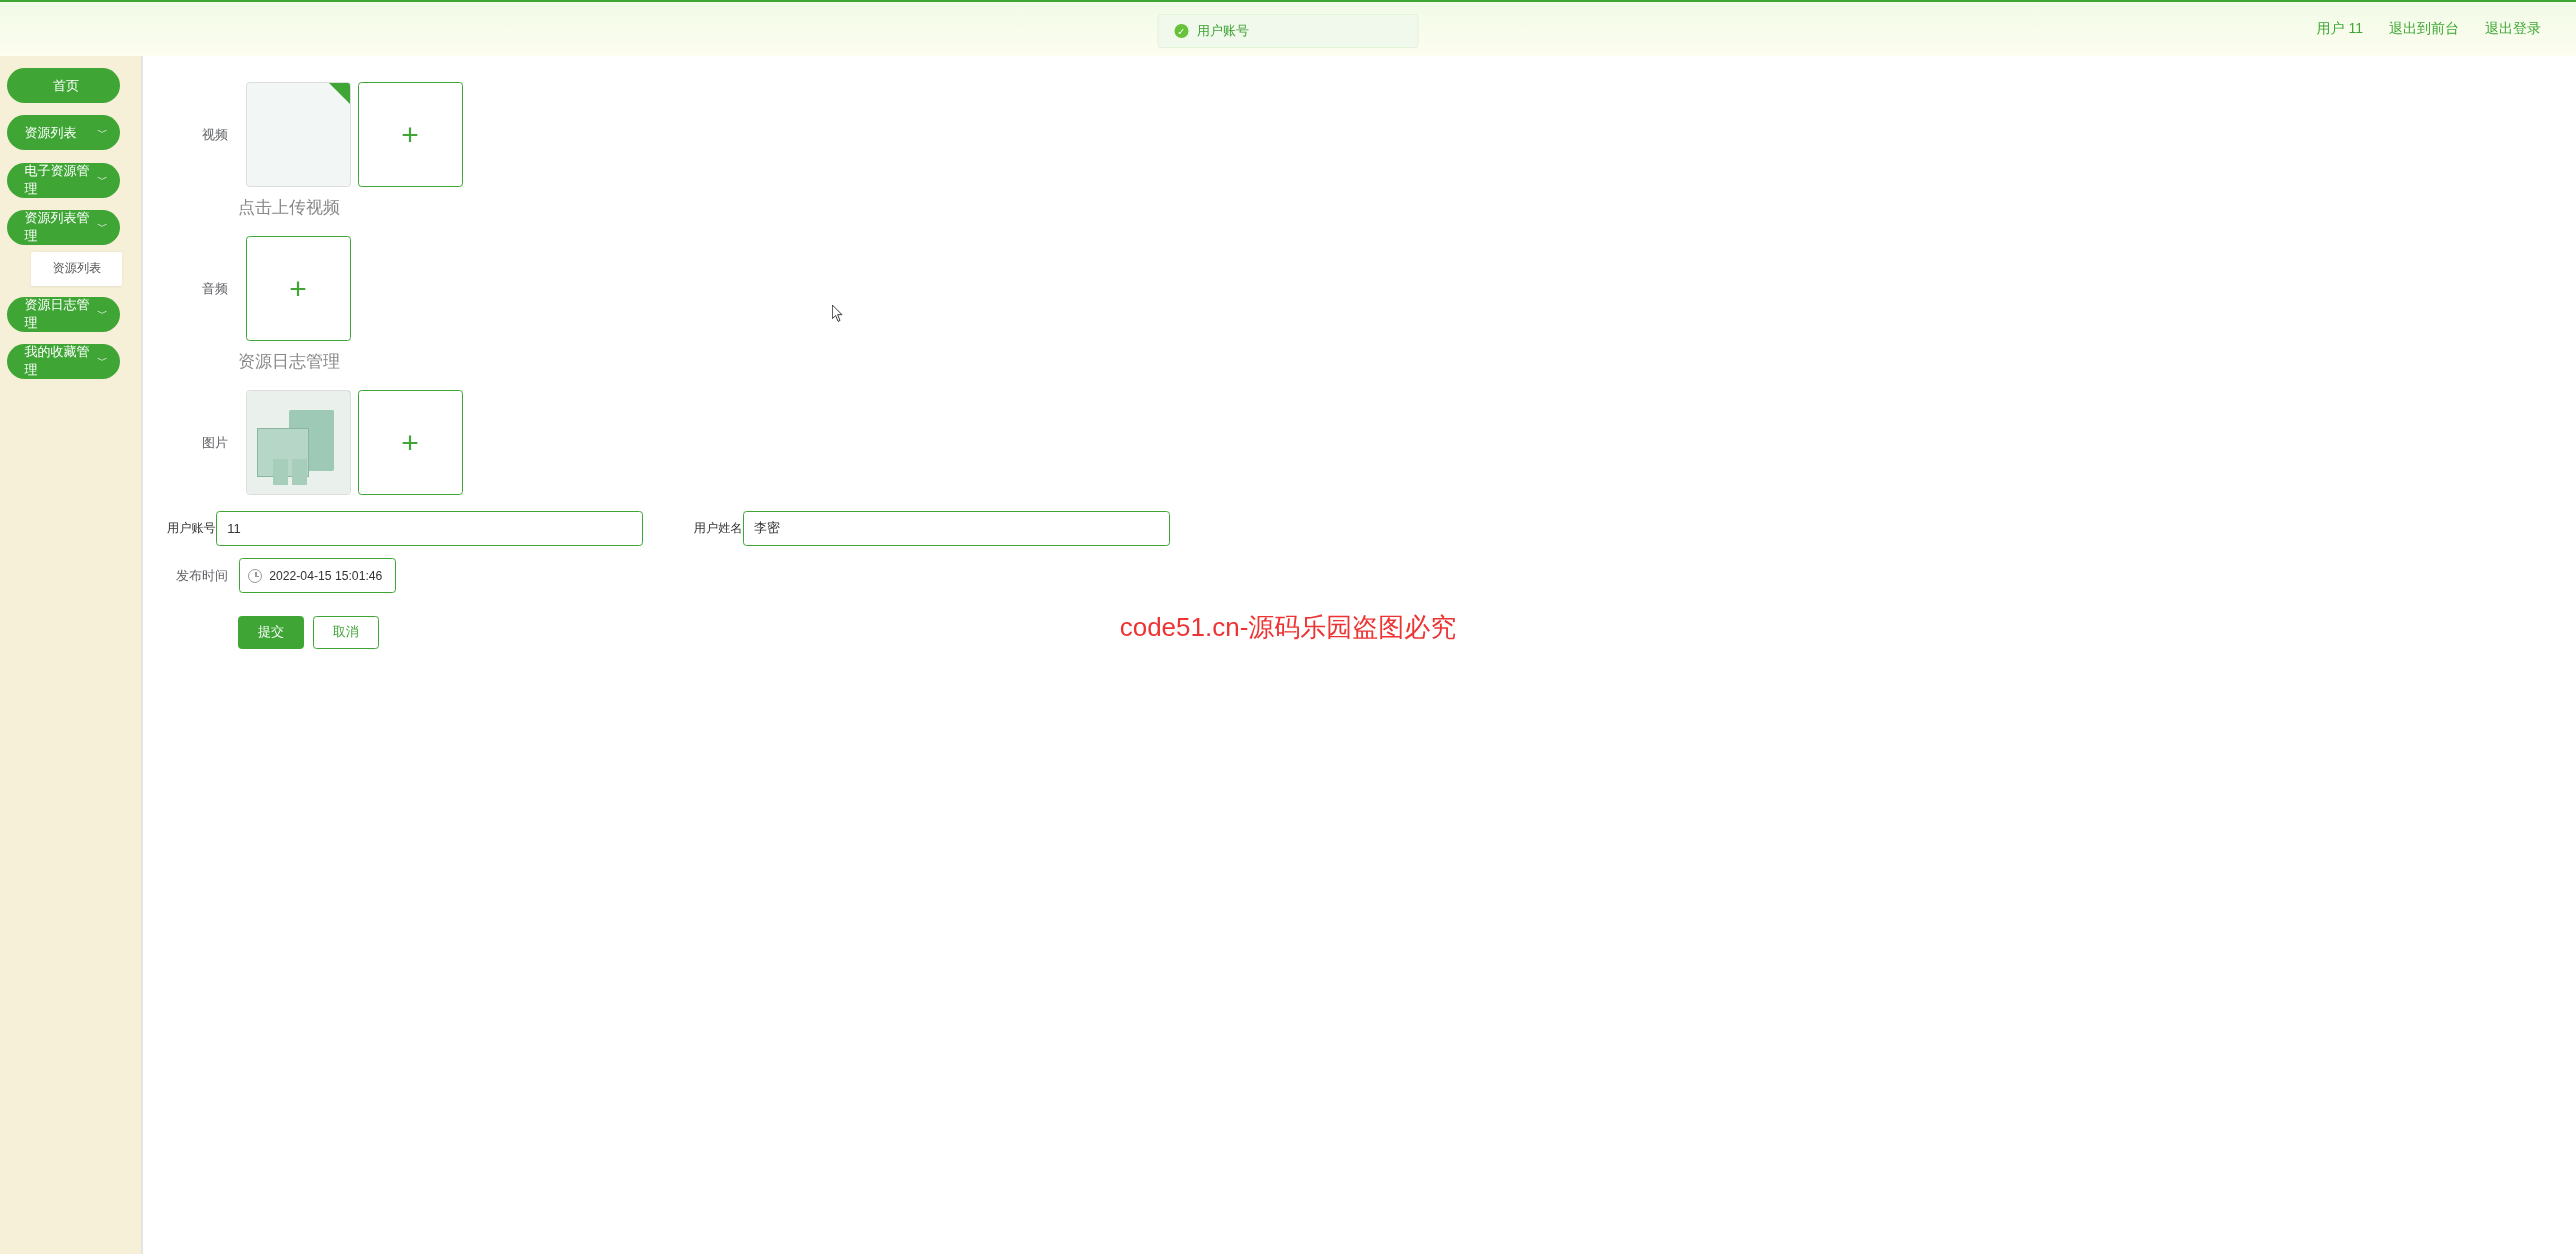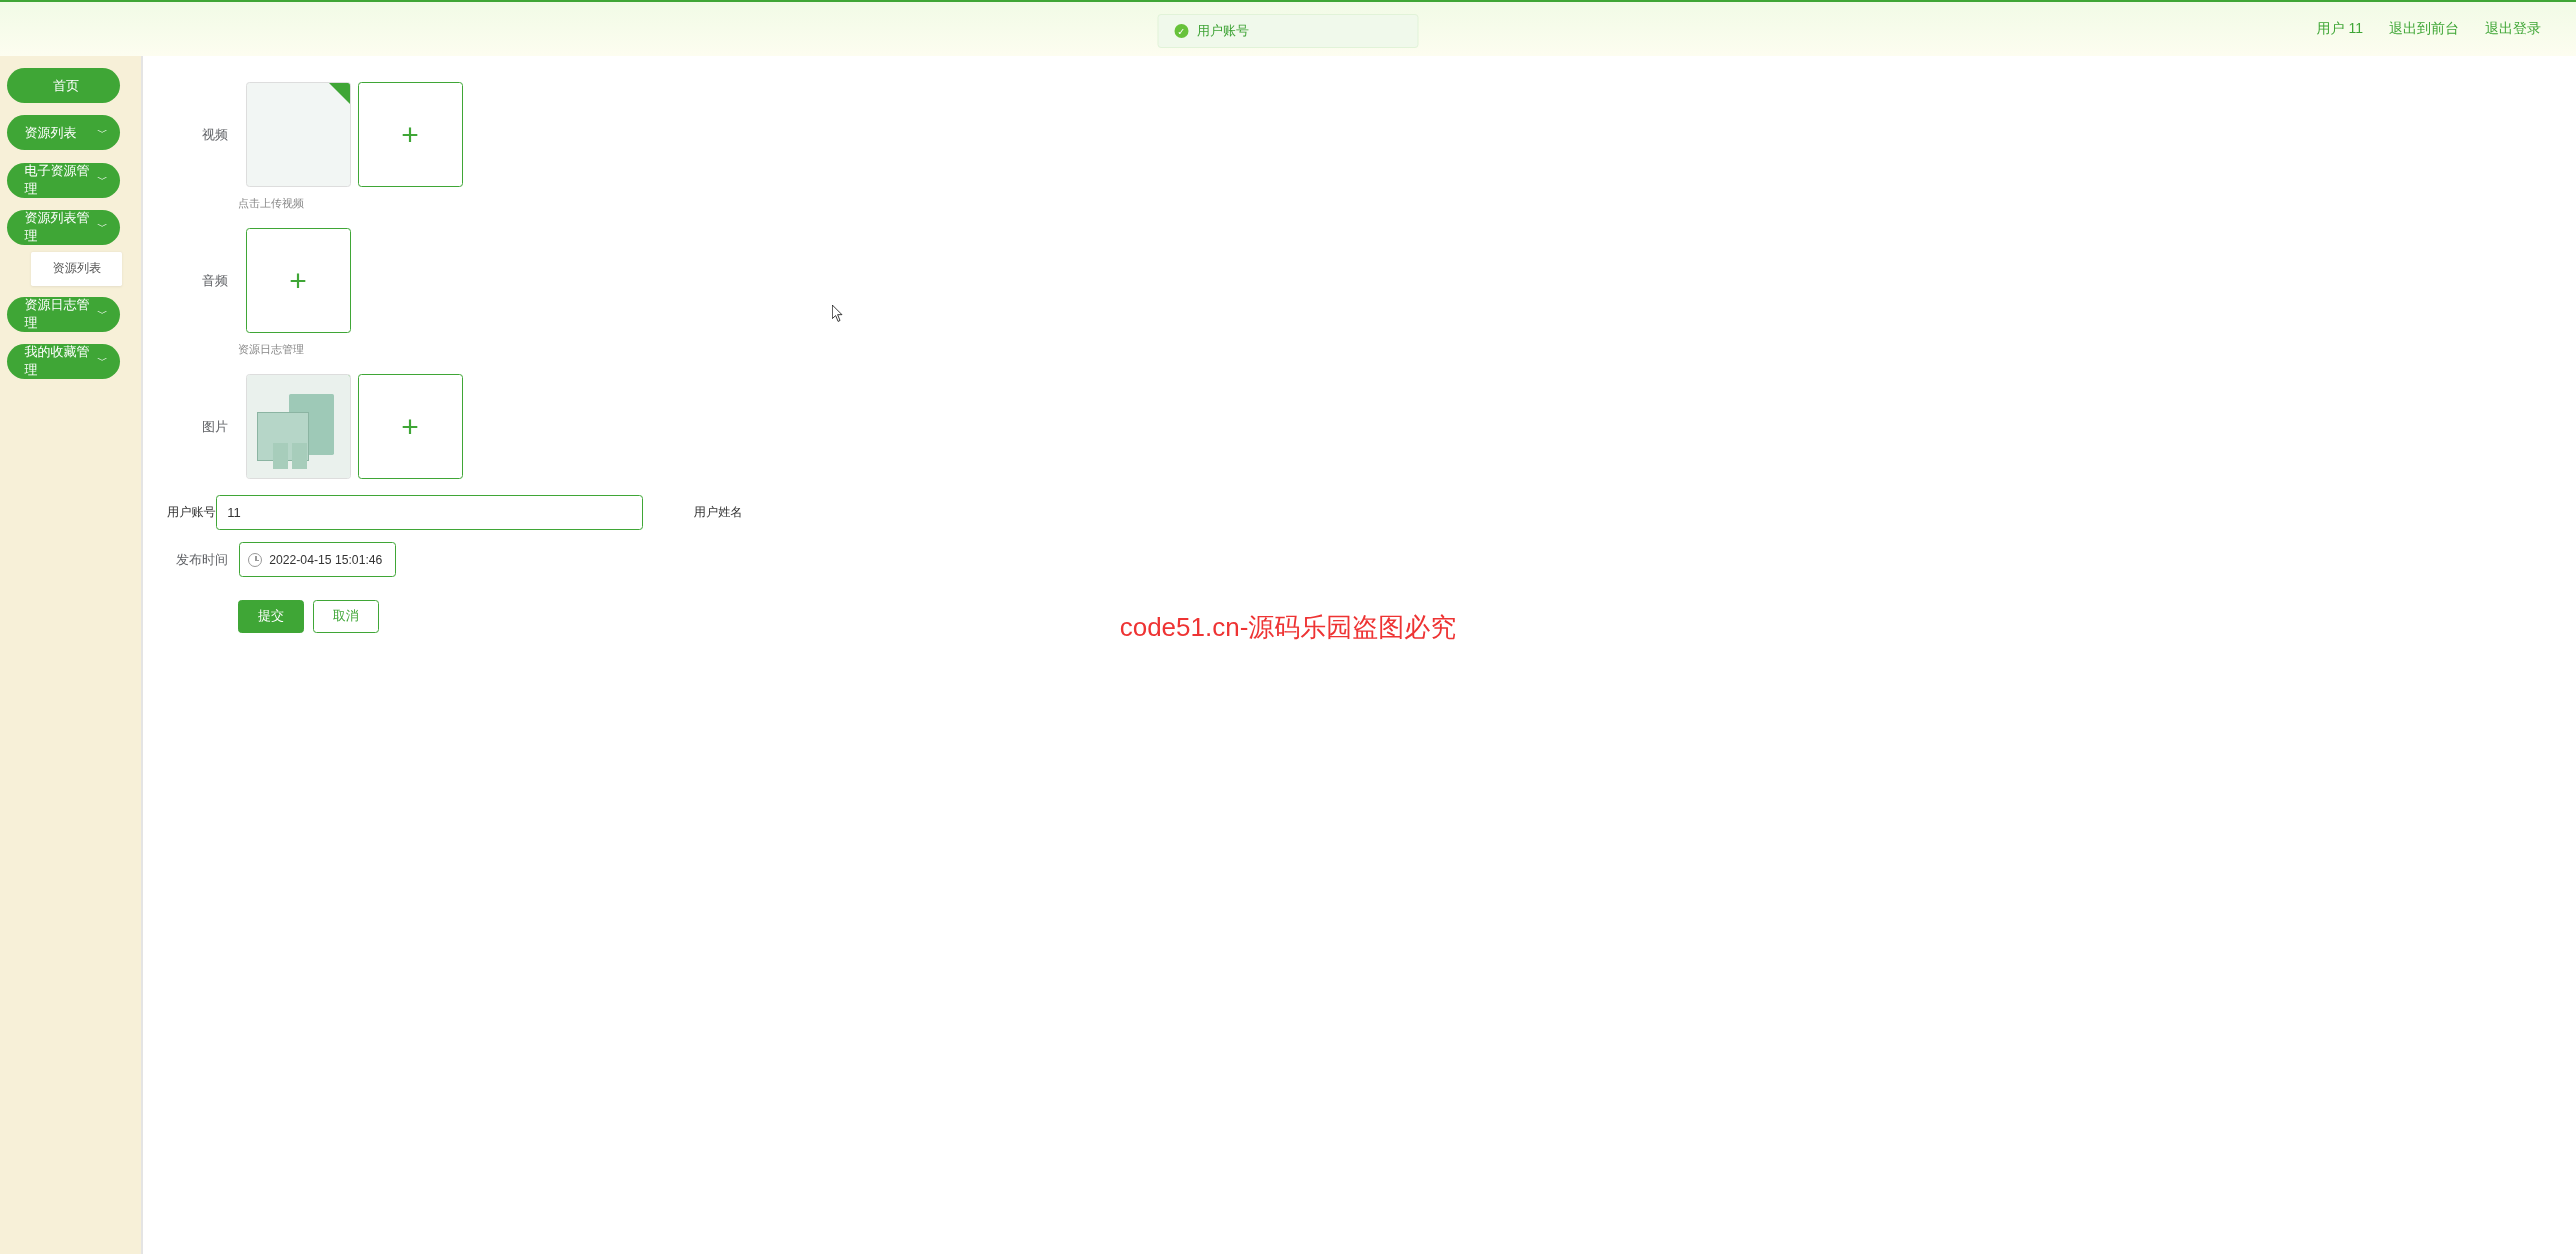--- a/index.html
+++ b/index.html
@@ -163,21 +163,21 @@
 }
 .uploader-box.filled .corner {
   position: absolute;
   top: 0; right: 0;
   width: 0; height: 0;
   border-left: 21px solid transparent;
   border-top: 21px solid #3fa636;
 }
 .hint {
   color: #888;
-  font-size: 11px;
+  font-size: 17px;
   margin-left: 71px;
   margin-top: -7px;
   margin-bottom: 17.4px;
 }
 
 
 .product-mock {
   width: 100%; height: 100%;
   background: #eaf1ed;
   position: relative;
@@ -480,20 +480,21 @@
       </div>
     </div>
 
     <div class="dual">
       <div class="col">
         <div class="label">用户账号</div>
         <input class="input w490" value="11" style="">
       </div>
       <div class="col">
         <div class="label">用户姓名</div>
+        <input class="input w490" value="李密" style="">
       </div>
     </div>
 
     <div class="form-row">
       <div class="label">发布时间</div>
       <div class="date-wrap">
         <span class="clk"></span>
         <span>2022-04-15 15:01:46</span>
       </div>
     </div>

